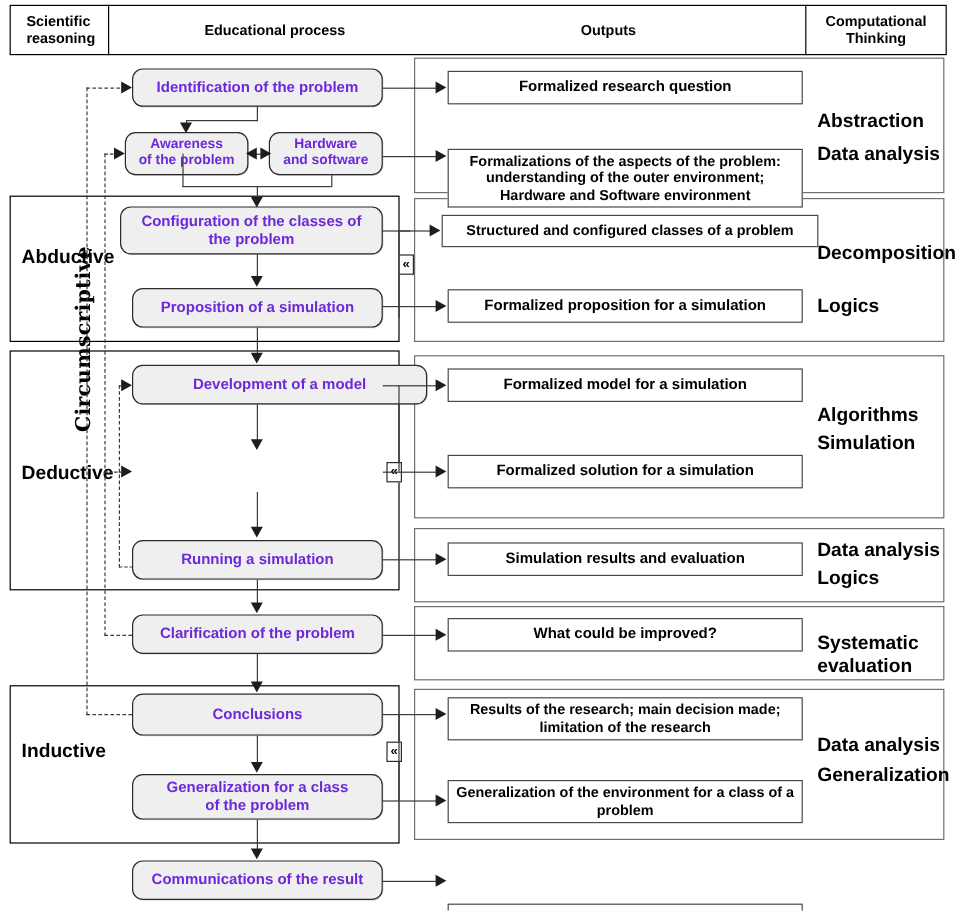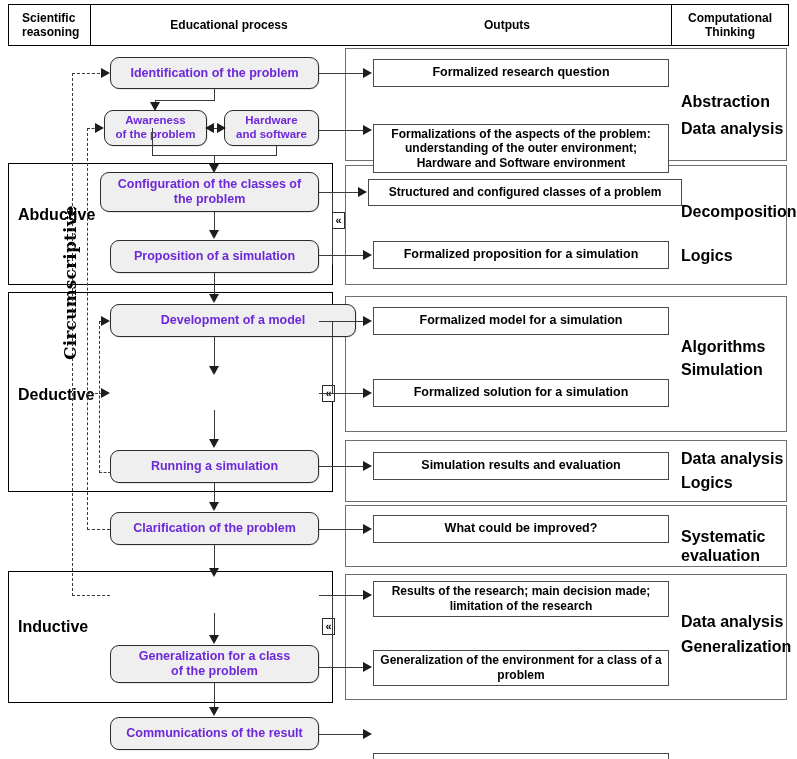--- a/index.html
+++ b/index.html
@@ -192,20 +192,21 @@
 
   <div class="pbox" style="left:110px;top:240px;width:209px;height:33px;">Proposition of a simulation</div>
 
   <div class="pbox" style="left:110px;top:304px;width:246px;height:33px;">Development of a model</div>
 
 
   <div class="pbox" style="left:110px;top:450px;width:209px;height:33px;">Running a simulation</div>
 
   <div class="pbox" style="left:110px;top:512px;width:209px;height:33px;">Clarification of the problem</div>
 
+  <div class="pbox" style="left:110px;top:578px;width:209px;height:35px;">Conclusions</div>
 
   <div class="pbox" style="left:110px;top:645px;width:209px;height:38px;white-space:pre-line;">Generalization for a class
 of the problem</div>
 
   <div class="pbox" style="left:110px;top:717px;width:209px;height:33px;">Communications of the result</div>
 
   <div class="obox" style="left:373px;top:59px;width:296px;height:28px;">Formalized research question</div>
 
   <div class="obox sm" style="left:373px;top:124px;width:296px;height:49px;">Formalizations of the aspects of the problem: understanding of the outer environment; Hardware and Software environment</div>
 

